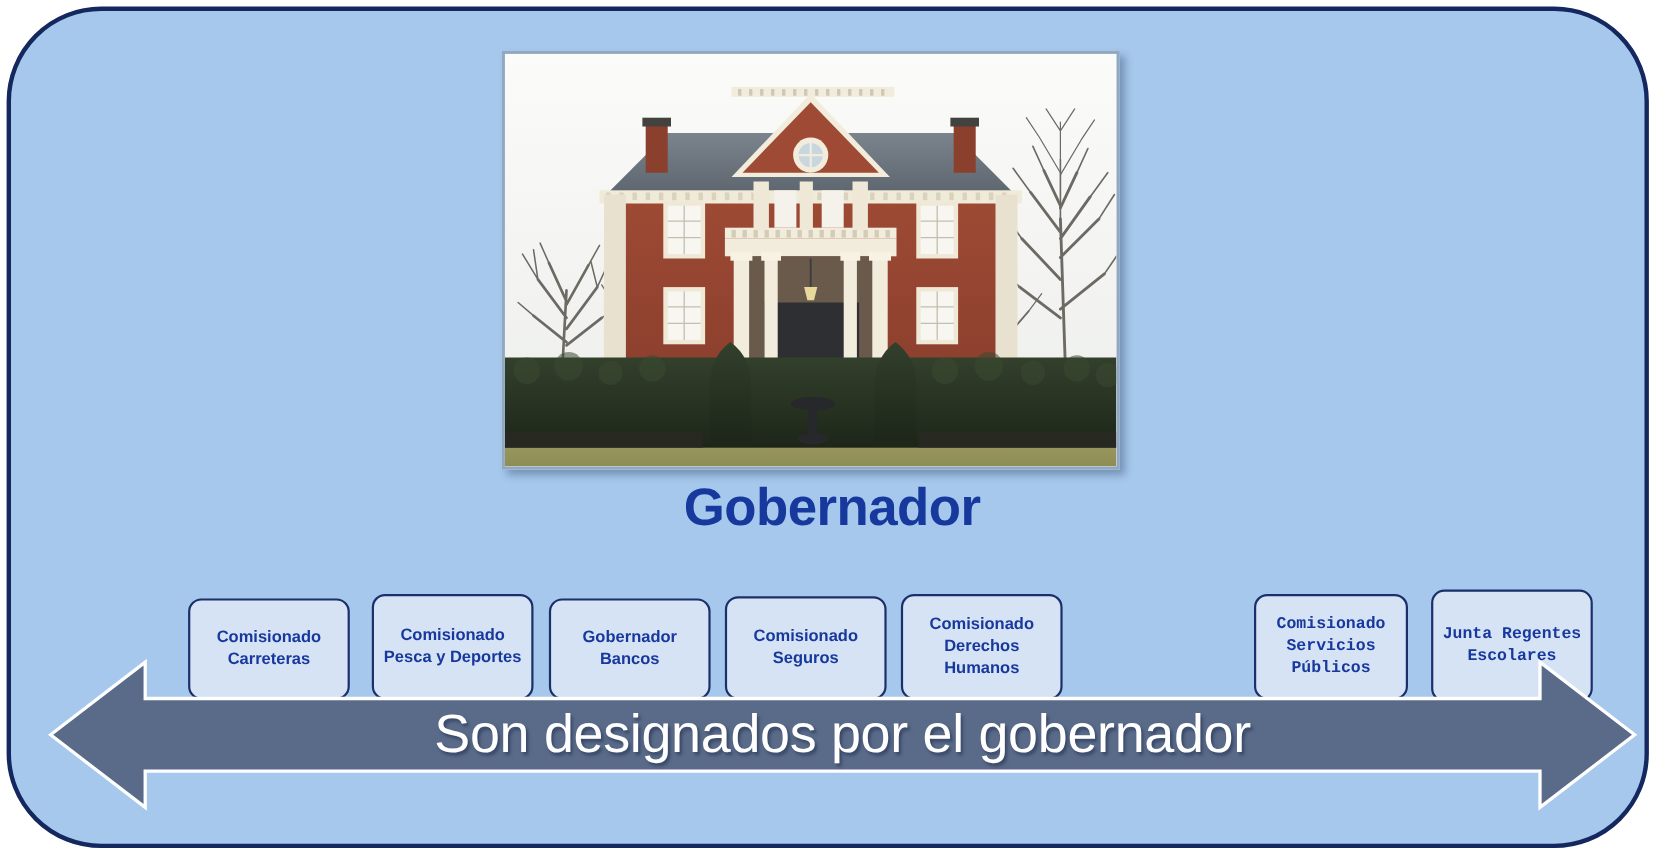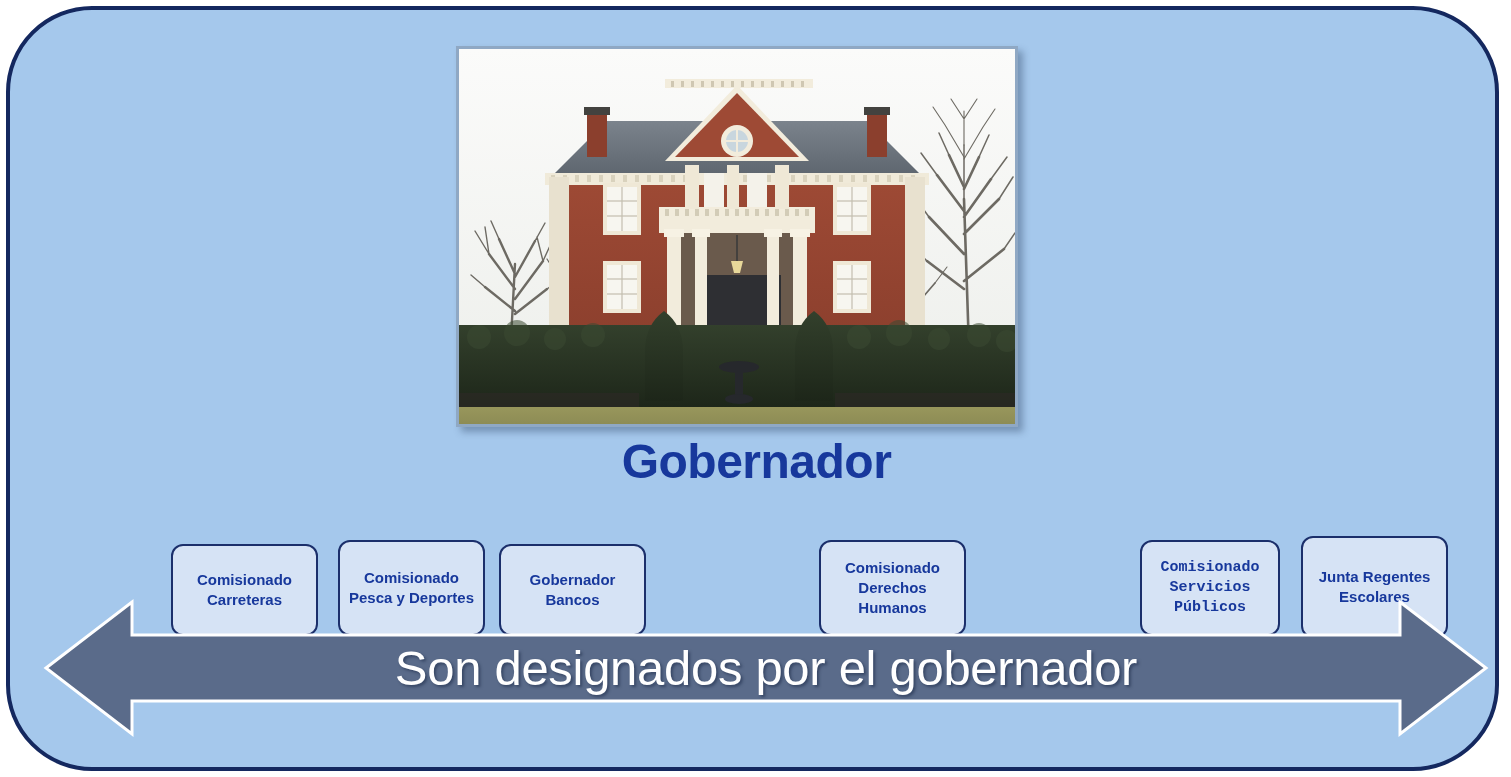--- a/index.html
+++ b/index.html
@@ -368,27 +368,30 @@
     <div id="box-row">
       <div class="org-box" style="left:0px; top:10px; width:147px; height:92px;">
         <span>Comisionado Carreteras</span>
       </div>
       <div class="org-box" style="left:167px; top:6px; width:147px; height:96px;">
         <span>Comisionado Pesca y Deportes</span>
       </div>
       <div class="org-box" style="left:328px; top:10px; width:147px; height:92px;">
         <span>Gobernador Bancos</span>
       </div>
+      <div class="org-box" style="left:488px; top:8px; width:147px; height:94px;">
+        <span>Comisionado Seguros</span>
+      </div>
       <div class="org-box" style="left:648px; top:6px; width:147px; height:96px;">
         <span>Comisionado Derechos Humanos</span>
       </div>
       <div class="org-box" style="left:969px; top:6px; width:140px; height:96px;font-family:Liberation Mono, monospace;">
         <span>Comisionado Servicios Públicos</span>
       </div>
-      <div class="org-box" style="left:1130px; top:2px; width:147px; height:102px;">
+      <div class="org-box" style="left:1130px; top:2px; width:147px; height:102px;font-family:Liberation Mono, monospace;">
         <span>Junta Regentes Escolares</span>
       </div>
     </div>
 
     <div id="arrow-banner">
       <svg id="arrow-svg" viewBox="0 0 1460 140" preserveAspectRatio="none">
         <path d="M10 70
                  L96 4
                  L96 37
                  L1364 37

